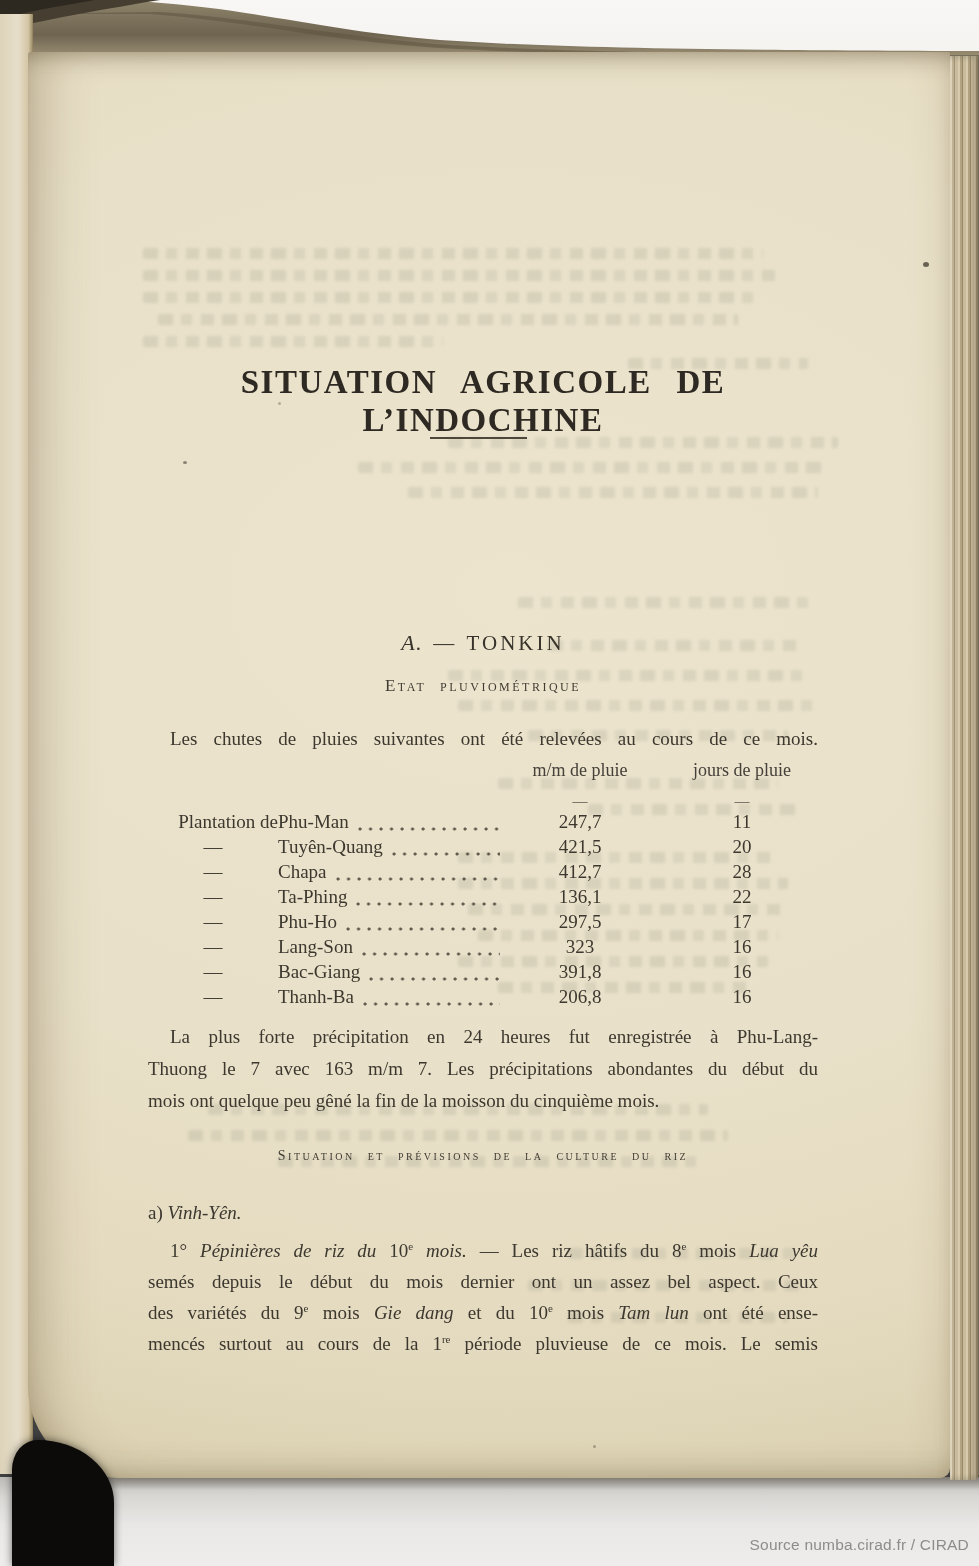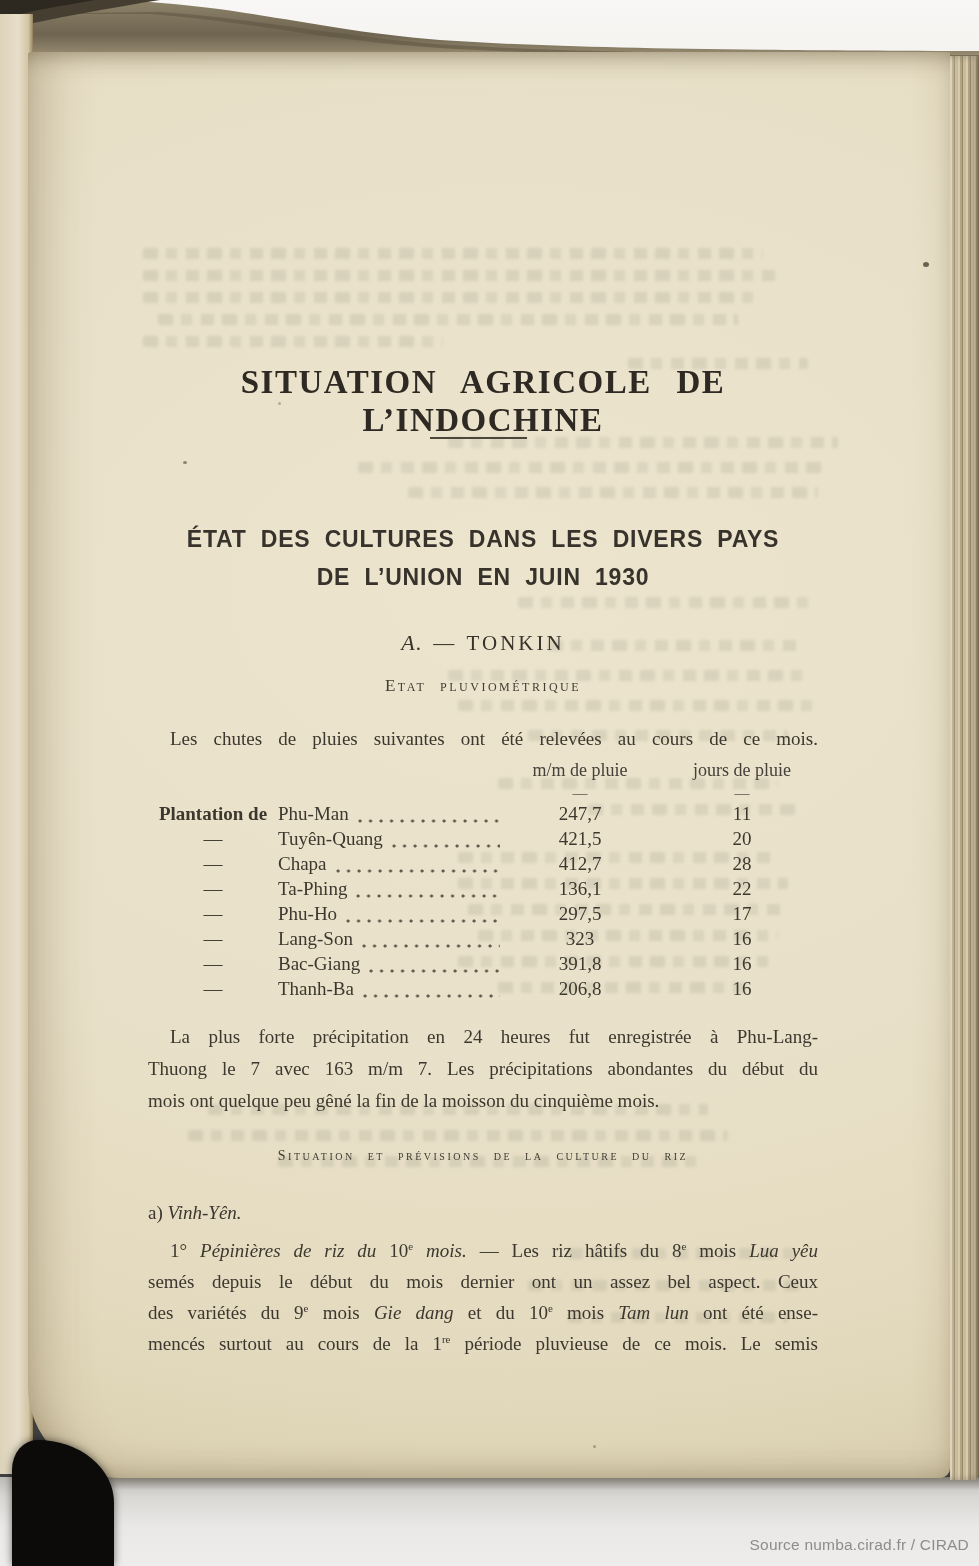--- a/index.html
+++ b/index.html
@@ -57,30 +57,30 @@
   .h-riz { top:1096px; font-size:14px; }
   
   .serif-line { position:absolute; left:120px; width:670px; font-size:19px; color:#3d382f; }
   .just { text-align:justify; text-align-last:justify; }
   .indent { padding-left:22px; box-sizing:border-box; }
   .it { font-style:italic; }
   .sup { font-size:11px; vertical-align:super; line-height:0; }
   
   .rtable { position:absolute; left:120px; top:708px; width:670px; font-size:19px; }
   .thead,.tdash,.trow { display:flex; align-items:baseline; }
-  .thead { margin-bottom:8px; }
+  .thead { margin-bottom:16px; }
   .tdash { height:14px; font-size:15px; line-height:8px; color:#55504a; }
   .tfill { width:362px; flex:none; }
   .tmm { width:140px; flex:none; text-align:center; }
   .tsp { width:16px; flex:none; }
   .tjours { width:152px; flex:none; text-align:center; }
   .hdr { font-size:18px; color:#45403a; }
   .trow { height:25px; }
   .tprefix { width:130px; flex:none; text-align:center; }
-  .trow.first .tprefix { text-align:center;font-weight:bold; }
+  .trow.first .tprefix { text-align:right; }
   .tname { flex:none; }
   .leader { flex:1; align-self:flex-end; height:6px; margin:0 10px 4px 9px;
     background-image:radial-gradient(circle at 2px 3px, rgba(62,56,46,.8) 1.3px, transparent 1.8px);
     background-size:10.5px 6px; background-repeat:repeat-x; }
   
   .ghost { position:absolute; height:11px; opacity:.17; filter:blur(1.6px);
     background:repeating-linear-gradient(90deg, rgba(104,108,92,.8) 0 15px, transparent 15px 23px,
       rgba(104,108,92,.65) 23px 34px, transparent 34px 43px, rgba(104,108,92,.75) 43px 56px, transparent 56px 64px);
     border-radius:2px; }
   .speck { position:absolute; border-radius:50%; background:#4a4436; }
@@ -146,24 +146,20 @@
     <div class="ghost" style="left:500px;top:1228px;width:280px"></div>
     <div class="ghost" style="left:540px;top:1260px;width:220px"></div>
 
     <div class="speck" style="left:895px;top:210px;width:6px;height:5px;opacity:.8"></div>
     <div class="speck" style="left:155px;top:409px;width:4px;height:3px;opacity:.6"></div>
     <div class="speck" style="left:565px;top:1393px;width:3px;height:3px;opacity:.4"></div>
     <div class="speck" style="left:250px;top:350px;width:3px;height:3px;opacity:.35"></div>
 
     <div class="col centered title">SITUATION AGRICOLE DE L’INDOCHINE</div>
     <div class="rule"></div>
-    <div class="col centered subtitle">
-      <div>ÉTAT DES CULTURES DANS LES DIVERS PAYS</div>
-      <div>DE L’UNION EN JUIN 1930</div>
-    </div>
 
     <div class="col centered smallcaps h-pluvio">Etat pluviométrique</div>
 
     <div class="col centered section-line"><span class="section-letter">A</span><span>. — </span><span class="section-name">TONKIN</span></div>
 
     <div class="serif-line just indent" style="top:676px">Les chutes de pluies suivantes ont été relevées au cours de ce mois.</div>
 
     <div class="rtable">
       <div class="thead">
         <span class="tfill"></span>

